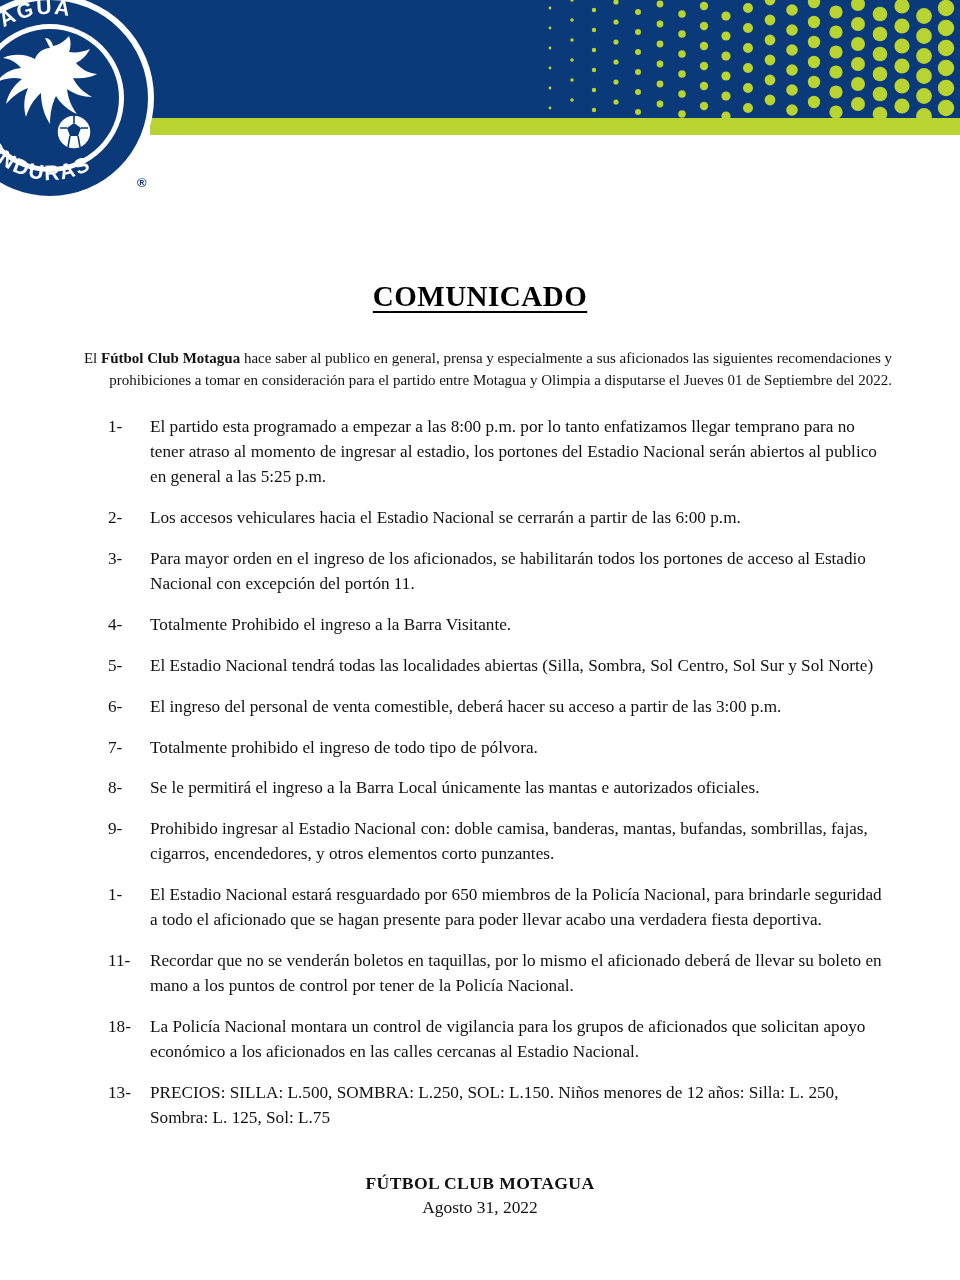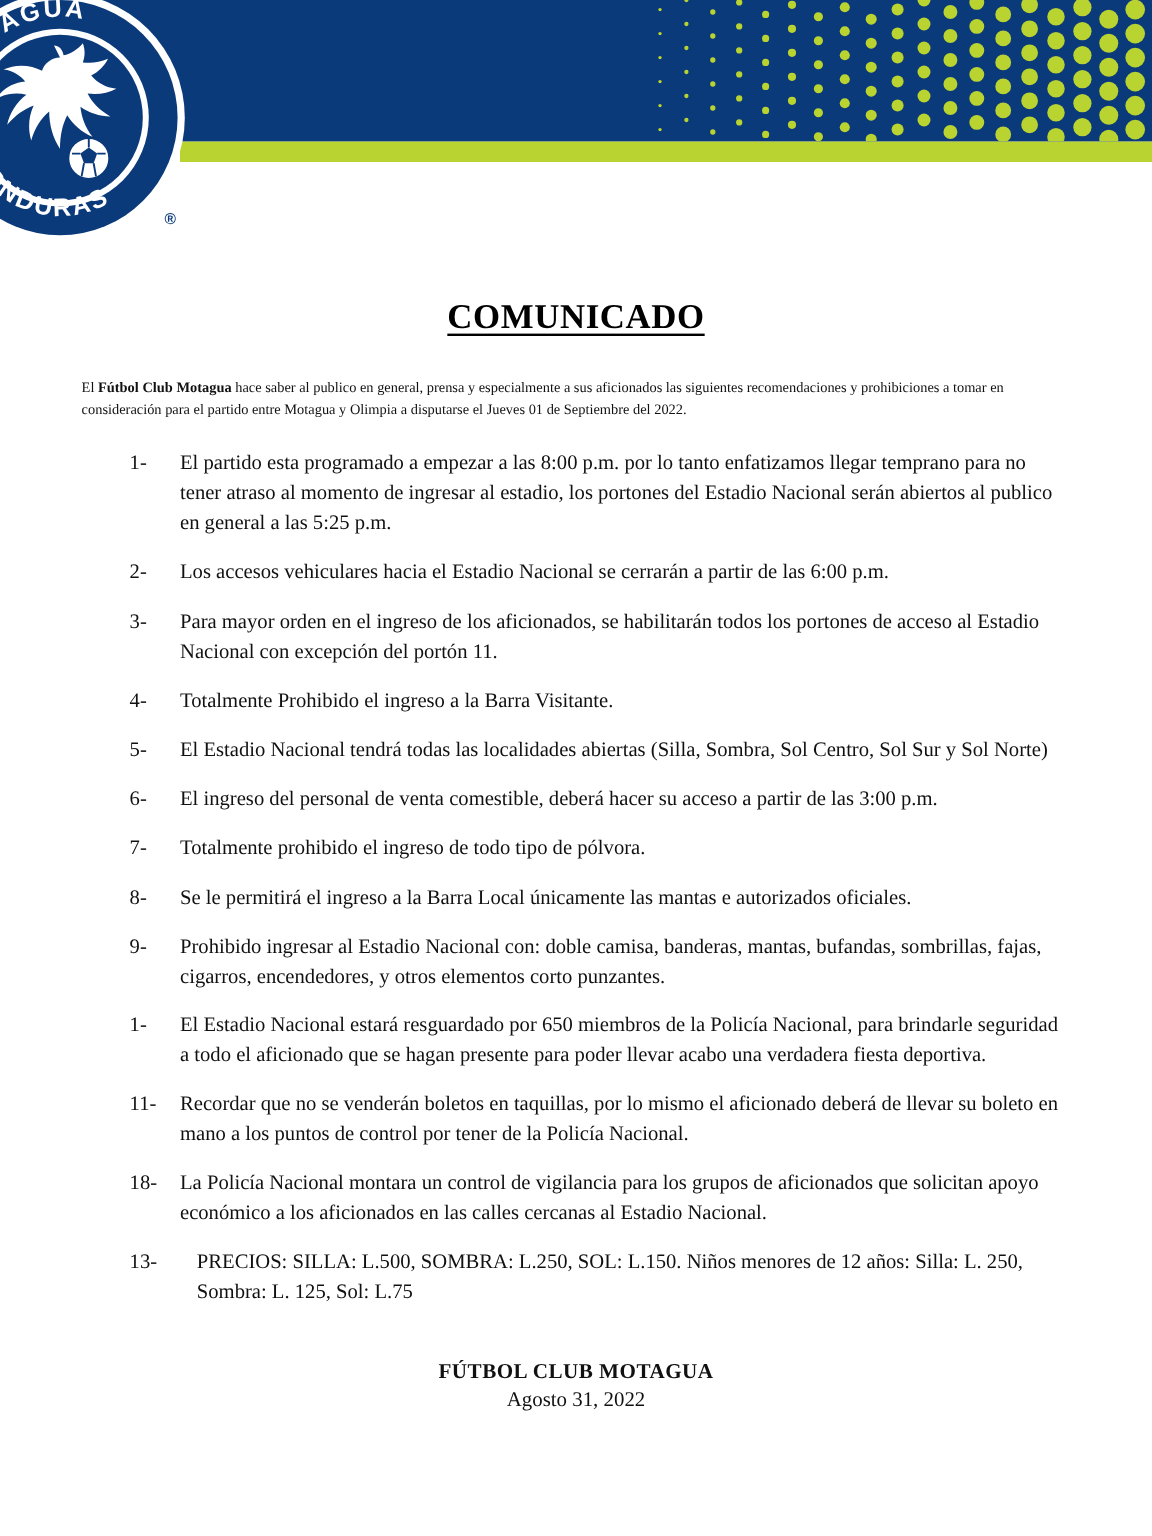--- a/index.html
+++ b/index.html
@@ -75,28 +75,28 @@
     box-sizing: border-box;
     width: 960px;
   }
   .title {
     text-align: center;
     font-size: 29px;
     font-weight: bold;
     letter-spacing: 0.5px;
     text-decoration: underline;
     text-underline-offset: 5px;
-    margin-top: 26px;
+    margin-top: 58px;
     margin-bottom: 34px;
     color: #000;
   }
   .intro {
-    font-size: 12px;
+    font-size: 15px;
     line-height: 1.47;
-    text-align: left;
+    text-align: right;
     margin: 0 0 24px 0;
   }
   .intro b { font-weight: bold; }
 
   .list {
     margin: 0;
     padding: 0 0 0 40px;
   }
   .item {
     display: flex;
@@ -107,21 +107,21 @@
   }
   .item .num {
     flex: 0 0 38px;
     text-align: left;
     padding-right: 4px;
     white-space: nowrap;
   }
   .item .txt {
     flex: 1 1 auto;
   }
-  .item .txt .line2 { display: block; margin-left: 14px; }
+  .item .txt .line2 { display: block; }
 
   .footer {
     margin-top: 40px;
     text-align: center;
     font-size: 17.4px;
     line-height: 1.38;
   }
   .footer .org {
     font-weight: bold;
     letter-spacing: 0.4px;

